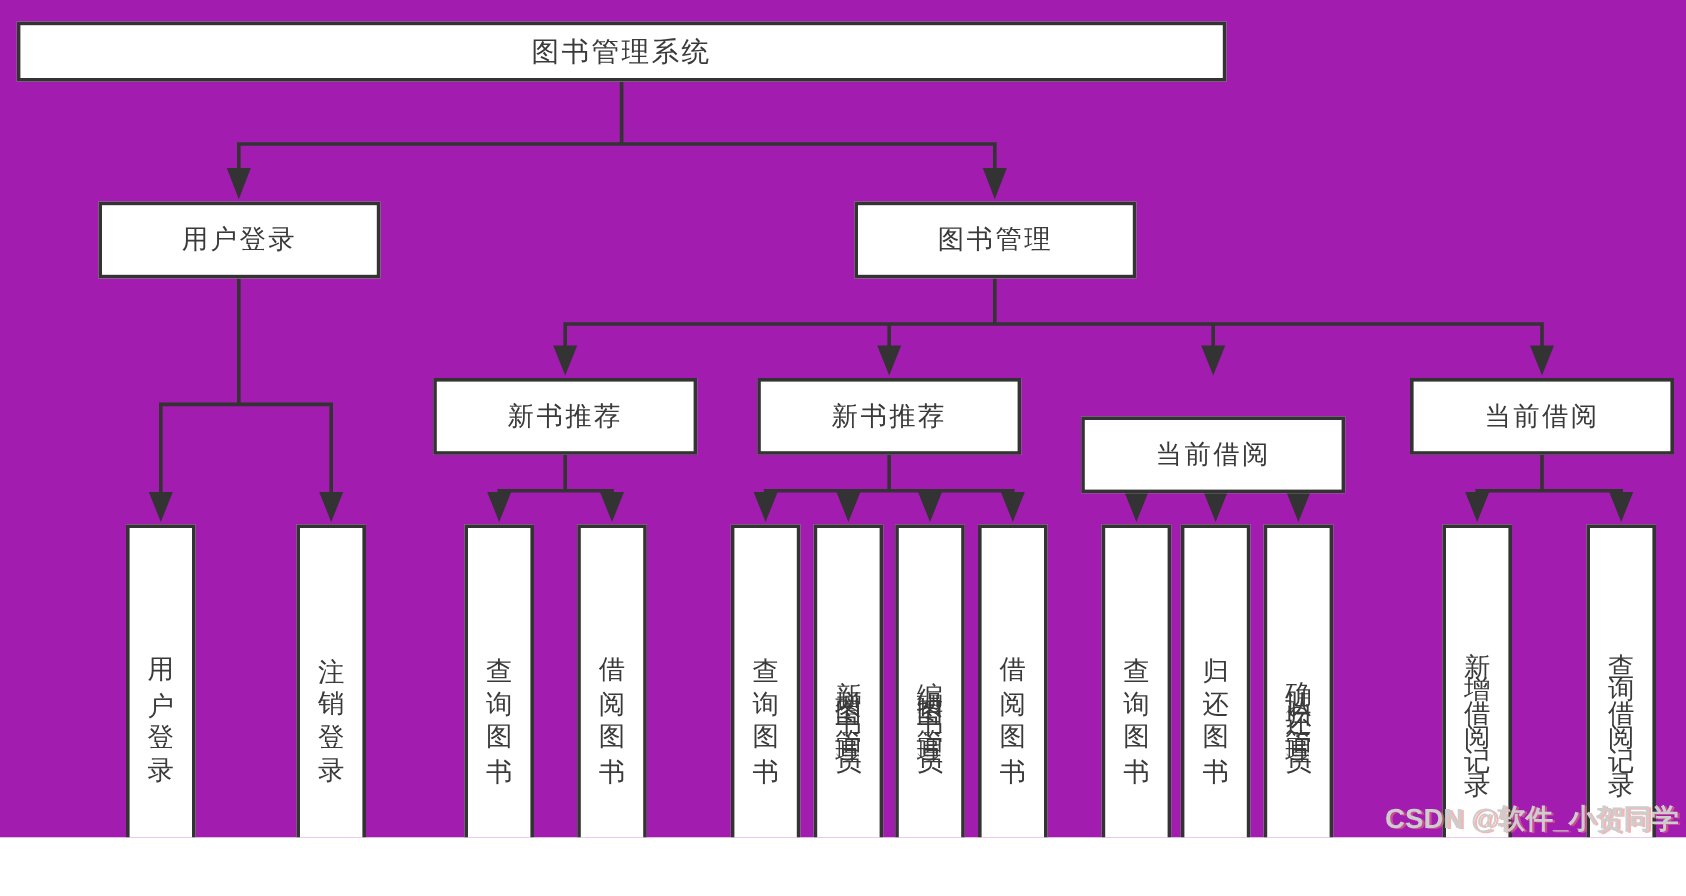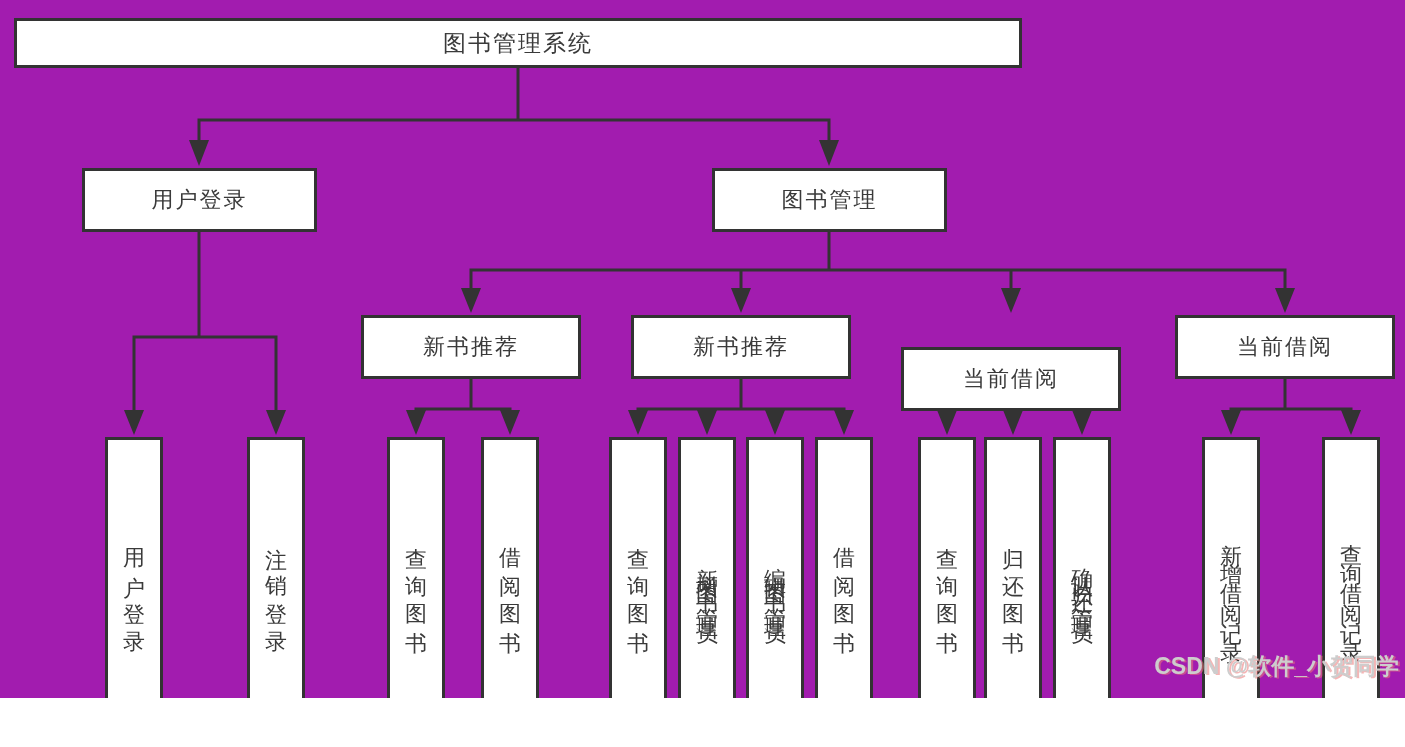--- a/index.html
+++ b/index.html
@@ -46,21 +46,21 @@
     white-space: nowrap;
     font-size: 22px;
     line-height: 1;
   }
   .sp-lg span { letter-spacing: 28px; }
   .sp-md span { letter-spacing: 20px; }
   .sp-sm span { letter-spacing: 8px; }
   .watermark {
     position: absolute;
     right: 6px;
-    bottom: 16px;
+    bottom: 0;
     font-size: 23px;
     font-weight: 600;
     color: #cdcdcd;
     text-shadow: 2px 1px 0 rgba(235, 120, 120, 0.55);
     z-index: 3;
     white-space: nowrap;
     margin-top: 46px;
   }
 </style>
 </head>

